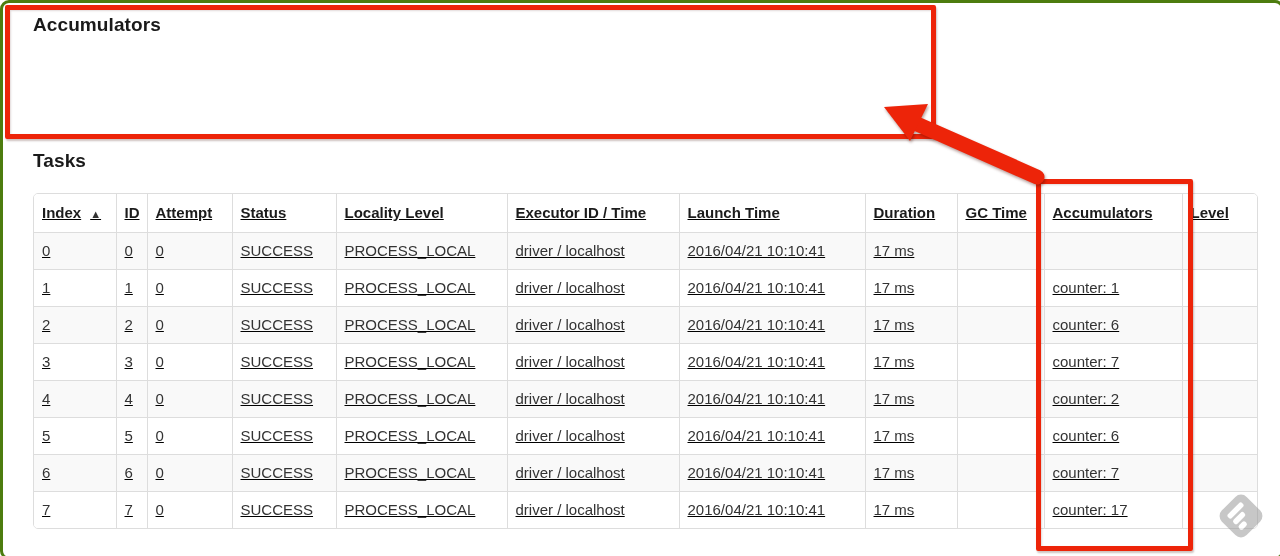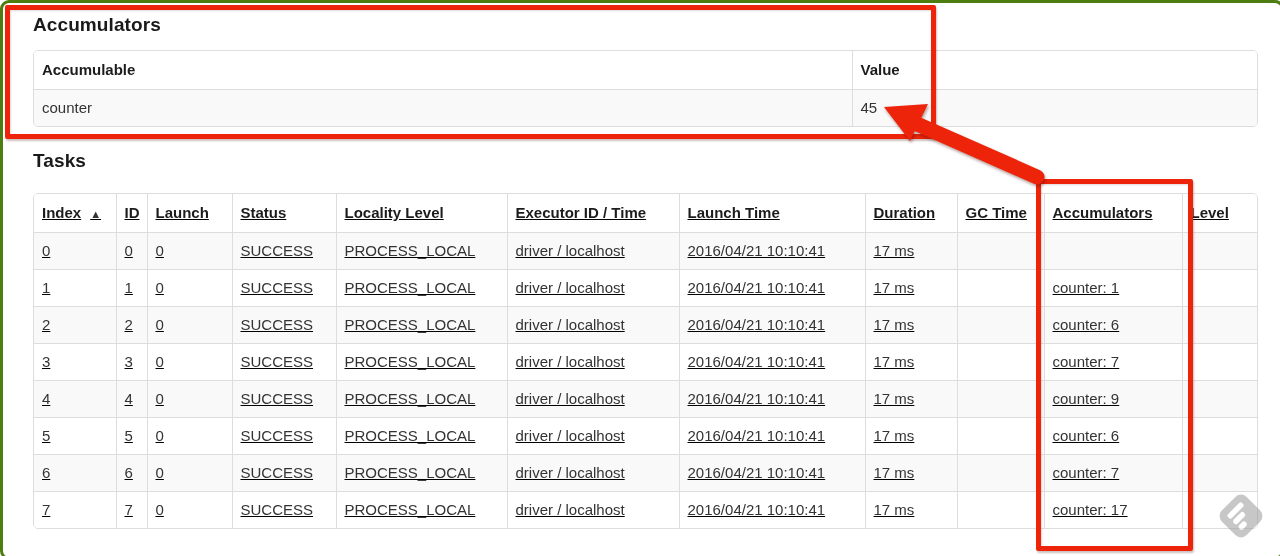--- a/index.html
+++ b/index.html
@@ -64,40 +64,20 @@
 
   .watermark-svg { position:absolute; left:1205px; top:480px; pointer-events:none; }
 </style>
 </head>
 <body>
 
 <div class="frame">
 
   <h4 class="section-heading heading-accumulators">Accumulators</h4>
 
-  <div class="tbl-wrap wrap-accumulable">
-    <table>
-      <colgroup>
-          <col style="width:818px">
-          <col style="width:405px">
-        </colgroup>
-      <thead>
-        <tr>
-          <th>Accumulable</th>
-          <th>Value</th>
-        </tr>
-      </thead>
-      <tbody>
-        <tr>
-          <td>counter</td>
-          <td>45</td>
-        </tr>
-      </tbody>
-    </table>
-  </div>
 
   <h4 class="section-heading heading-tasks">Tasks</h4>
 
   <div class="tbl-wrap wrap-tasks">
     <table>
       <colgroup>
         <col style="width:82px">
           <col style="width:31px">
           <col style="width:85px">
         <col style="width:104px">
@@ -106,21 +86,21 @@
         <col style="width:186px">
           <col style="width:92px">
           <col style="width:87px">
         <col style="width:138px">
           <col style="width:75px">
       </colgroup>
       <thead>
         <tr>
             <th>Index<span class="sort-arrow">▲</span></th>
             <th>ID</th>
-            <th>Launch</th>
+            <th>Attempt</th>
             <th>Status</th>
             <th>Locality Level</th>
             <th>Executor ID / Time</th>
             <th>Launch Time</th>
             <th>Duration</th>
             <th>GC Time</th>
             <th>Accumulators</th>
             <th>Level</th>
           </tr>
       </thead>
@@ -180,21 +160,21 @@
           <tr>
             <td>4</td>
             <td>4</td>
             <td>0</td>
             <td>SUCCESS</td>
             <td>PROCESS_LOCAL</td>
             <td>driver / localhost</td>
             <td>2016/04/21 10:10:41</td>
             <td>17 ms</td>
             <td></td>
-            <td>counter: 9</td>
+            <td>counter: 2</td>
             <td></td>
           </tr>
           <tr>
             <td>5</td>
             <td>5</td>
             <td>0</td>
             <td>SUCCESS</td>
             <td>PROCESS_LOCAL</td>
             <td>driver / localhost</td>
             <td>2016/04/21 10:10:41</td>

